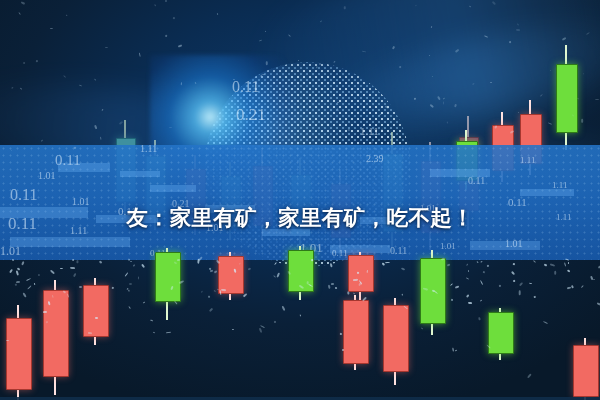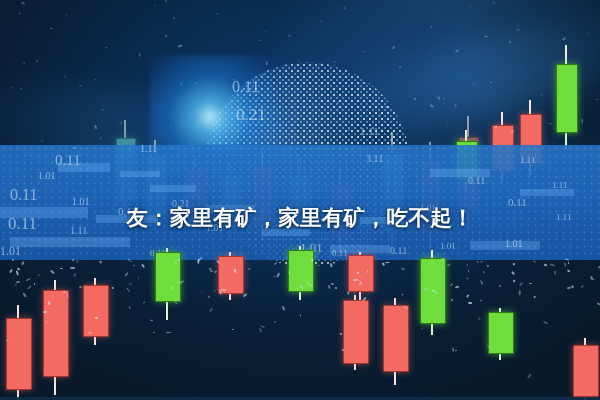--- a/index.html
+++ b/index.html
@@ -197,21 +197,21 @@
       <div class="num" style="left: 360px; top: 125px; font-size: 11px;">1.11</div>
       <div class="num" style="left: 520px; top: 155px; font-size: 9px;">1.11</div>
       <div class="num" style="left: 10px; top: 186px; font-size: 16px;">0.11</div>
       <div class="num" style="left: 38px; top: 170px; font-size: 10px;">1.01</div>
       <div class="num" style="left: 72px; top: 196px; font-size: 10px;">1.01</div>
       <div class="num" style="left: 8px; top: 214px; font-size: 17px;">0.11</div>
       <div class="num" style="left: 70px; top: 225px; font-size: 10px;">1.11</div>
       <div class="num" style="left: 118px; top: 205px; font-size: 11px;">0.11</div>
       <div class="num" style="left: 172px; top: 198px; font-size: 10px;">0.21</div>
       <div class="num" style="left: 206px; top: 222px; font-size: 10px;">1.01</div>
-      <div class="num" style="left: 366px; top: 153px; font-size: 10px;">3.11</div>
+      <div class="num" style="left: 366px; top: 153px; font-size: 10px;">2.39</div>
       <div class="num" style="left: 300px; top: 240px; font-size: 13px;">1.01</div>
       <div class="num" style="left: 468px; top: 175px; font-size: 10px;">0.11</div>
       <div class="num" style="left: 508px; top: 196px; font-size: 11px;">0.11</div>
       <div class="num" style="left: 552px; top: 180px; font-size: 9px;">1.11</div>
       <div class="num" style="left: 556px; top: 212px; font-size: 9px;">1.11</div>
       <div class="num" style="left: 420px; top: 203px; font-size: 9px;">1.01</div>
       <div class="num" style="left: 505px; top: 238px; font-size: 10px;">1.01</div>
       <div class="num" style="left: 390px; top: 245px; font-size: 10px;">0.11</div>
       <div class="num" style="left: 440px; top: 241px; font-size: 9px;">1.01</div>
       <div class="num" style="left: 332px; top: 248px; font-size: 9px;">0.11</div>

